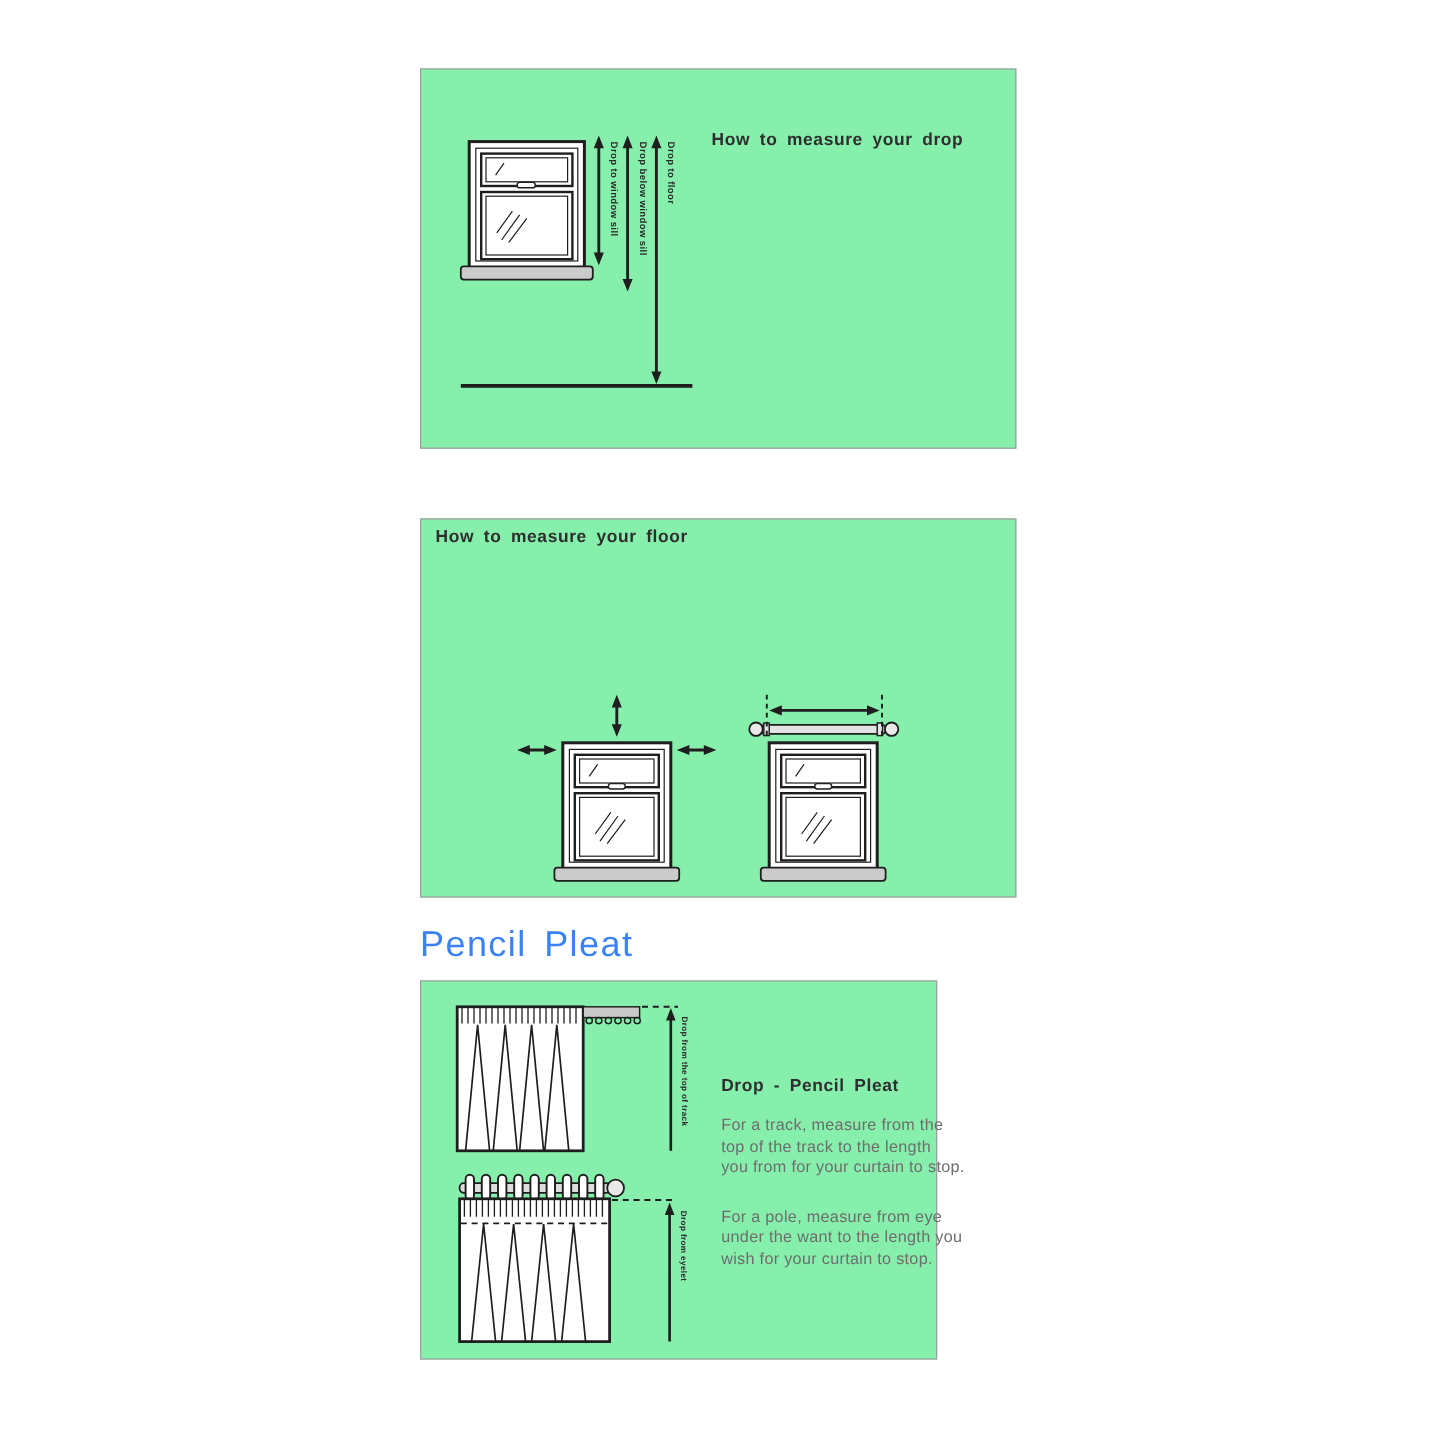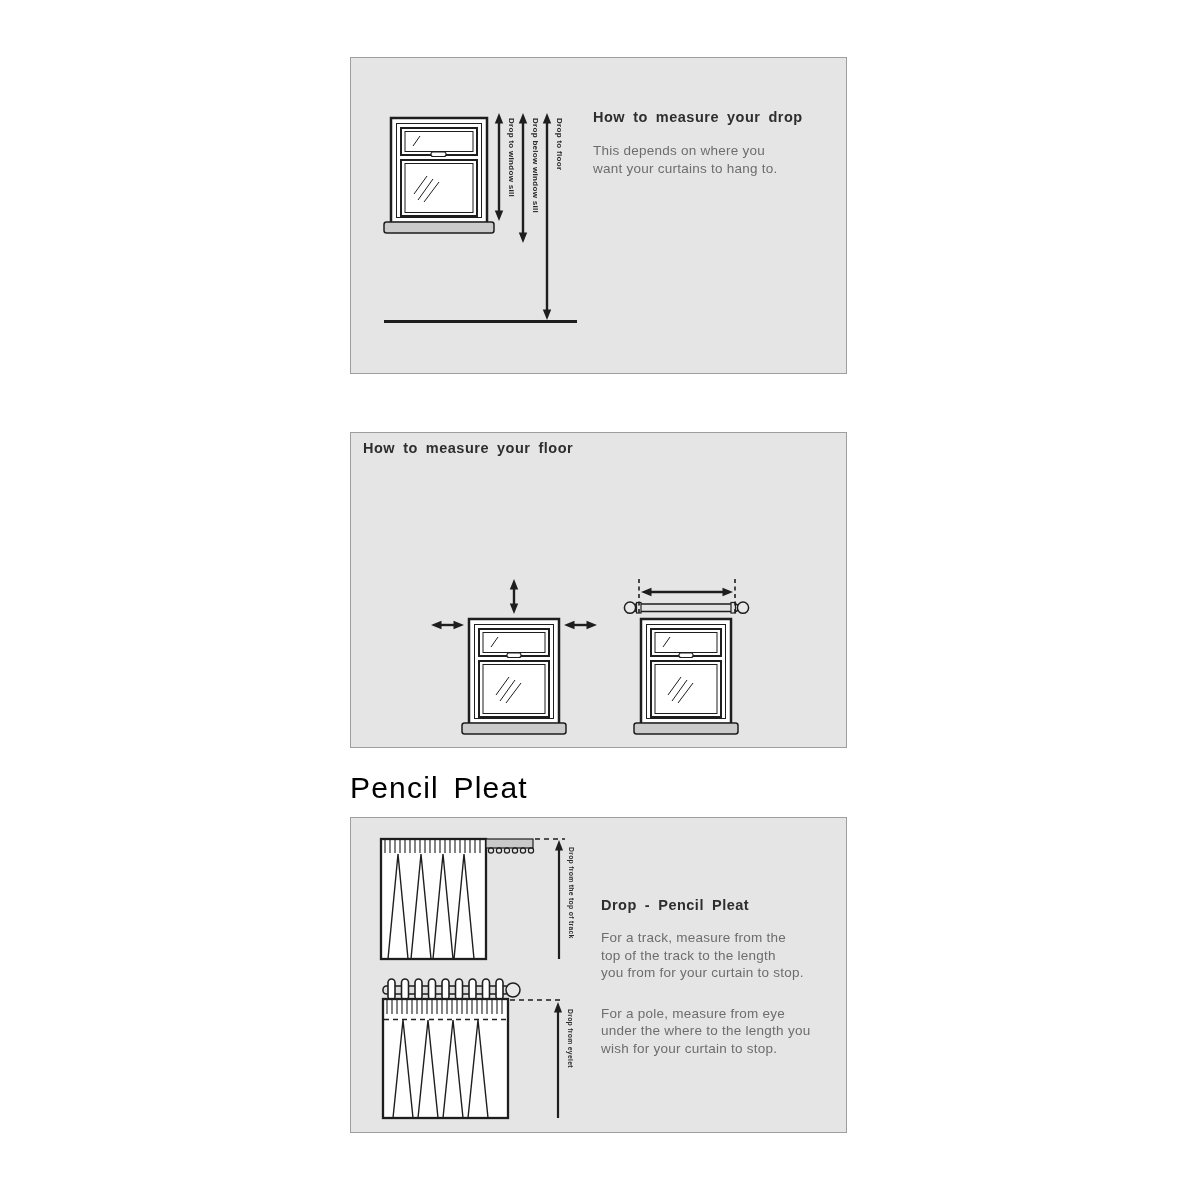--- a/index.html
+++ b/index.html
@@ -1,43 +1,43 @@
 <!DOCTYPE html>
 <html><head>
 <meta charset="utf-8">
 <style>
   * { margin:0; padding:0; box-sizing:border-box; }
   html,body { width:1200px; height:1200px; background:#ffffff;
     font-family:"Liberation Sans","DejaVu Sans",sans-serif; }
   .canvas { position:relative; width:1200px; height:1200px; background:#fff; overflow:hidden; }
 
-  .panel { position:absolute; background:#e5e5e5; border:1.6px solid #9e9e9e; }
+  .panel { position:absolute; background:#86efac; border:1.6px solid #9e9e9e; }
   #panel-drop   { left:350px; top:57px;  width:497px; height:317px; }
   #panel-width  { left:350px; top:432px; width:497px; height:316px; }
-  #panel-pleat  { left:350px; top:817px; width:497px; height:316px; }
+  #panel-pleat  { left:350px; top:817px; width:431px; height:316px; }
 
   .panel svg { position:absolute; left:0; top:0; }
 
   .txt { color:#6d6d6d; font-size:13.5px; line-height:17.5px; letter-spacing:.25px; white-space:pre-line; }
   .hdr { color:#2e2e2e; font-size:14.5px; font-weight:bold; letter-spacing:.5px; word-spacing:3.5px; }
 
   #drop-text  { position:absolute; left:242px; top:51px;  width:252px; }
   #drop-text .hdr { margin-bottom:17px; }
   #drop-text .txt { margin-bottom:17px; }
 
   #width-text { position:absolute; left:12px; top:7px; width:482px; }
   #width-text .hdr { margin-bottom:16px; }
   #width-text .txt { margin-bottom:18px; }
 
   #pleat-text { position:absolute; left:250px; top:79px; width:242px; }
   #pleat-text .hdr { margin-bottom:16px; }
   #pleat-text .txt { margin-bottom:23px; }
 
   #pleat-heading { position:absolute; left:350px; top:771px; font-size:30px; font-weight:400;
-    color:#000000; letter-spacing:1.2px; word-spacing:5px; }
+    color:#3b82f6; letter-spacing:1.2px; word-spacing:5px; }
 
   svg text.vlabel { font-family:"Liberation Sans","DejaVu Sans",sans-serif;
     font-weight:bold; fill:#2a2a2a; letter-spacing:.3px; }
 </style>
 </head>
 <body>
 
 <div class="canvas">
 
   <div class="panel" id="panel-drop">
@@ -68,22 +68,20 @@
         <path d="M172 185 l-4.2 -10.5 h8.4 z"></path>
         <path d="M196 55 l-4.2 10.5 h8.4 z"></path>
         <path d="M196 262 l-4.2 -10.5 h8.4 z"></path>
         <text class="vlabel" font-size="8" transform="translate(158 60) rotate(90)">Drop to window sill</text>
         <text class="vlabel" font-size="8" transform="translate(182 60) rotate(90)">Drop below window sill</text>
         <text class="vlabel" font-size="8" transform="translate(206 60) rotate(90)">Drop to floor</text>
       </g>
     </svg>
     <div id="drop-text">
       <div class="hdr">How to measure your drop</div>
-      <div class="txt">This depends on where you
-want your curtains to hang to.</div>
     </div>
   </div>
 
   <div class="panel" id="panel-width">
     <svg width="497" height="316" viewBox="0 0 497 316">
       <defs>
         <g id="winB" fill="none" stroke="#1e1e1e">
           <rect x="0" y="0" width="90" height="105" stroke-width="2.5" fill="#fff"></rect>
           <rect x="5.5" y="5.5" width="79" height="94" stroke-width="1"></rect>
           <rect x="10" y="10" width="70" height="27" stroke-width="2"></rect>
@@ -173,18 +171,18 @@
         <text class="vlabel" font-size="6.8" transform="translate(217.5 29) rotate(90)">Drop from the top of track</text>
         <text class="vlabel" font-size="6.8" transform="translate(216.5 191) rotate(90)">Drop from eyelet</text>
       </g>
     </svg>
     <div id="pleat-text">
       <div class="hdr">Drop - Pencil Pleat</div>
       <div class="txt">For a track, measure from the
 top of the track to the length
 you from for your curtain to stop.</div>
       <div class="txt">For a pole, measure from eye
-under the where to the length you
+under the want to the length you
 wish for your curtain to stop.</div>
     </div>
   </div>
 
 </div>
 
 </body></html>

